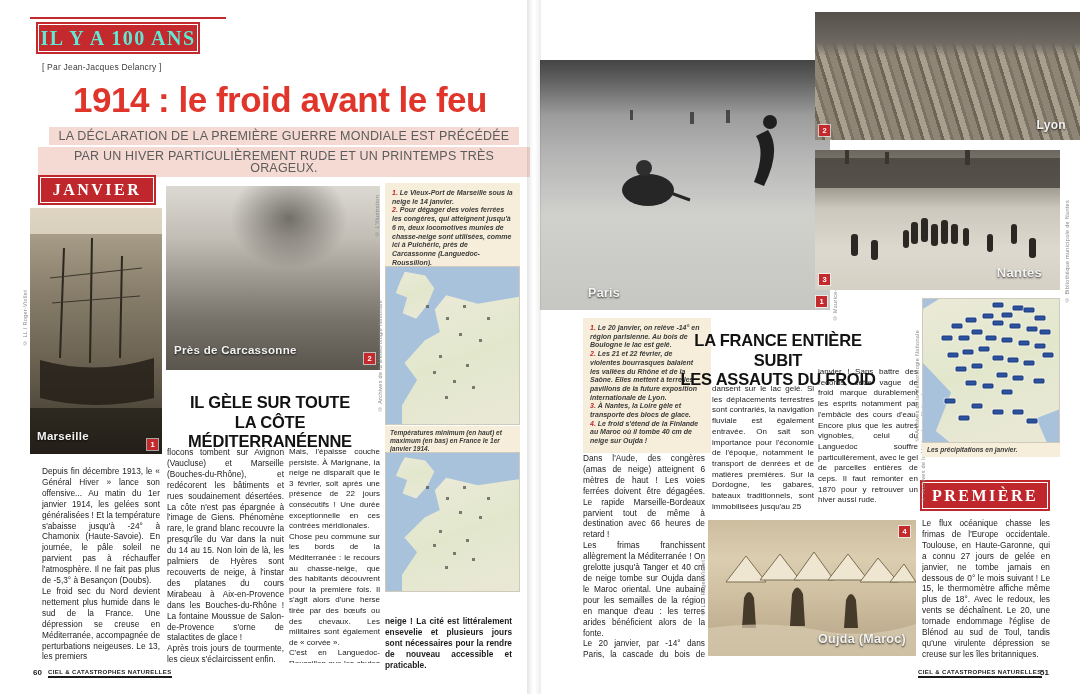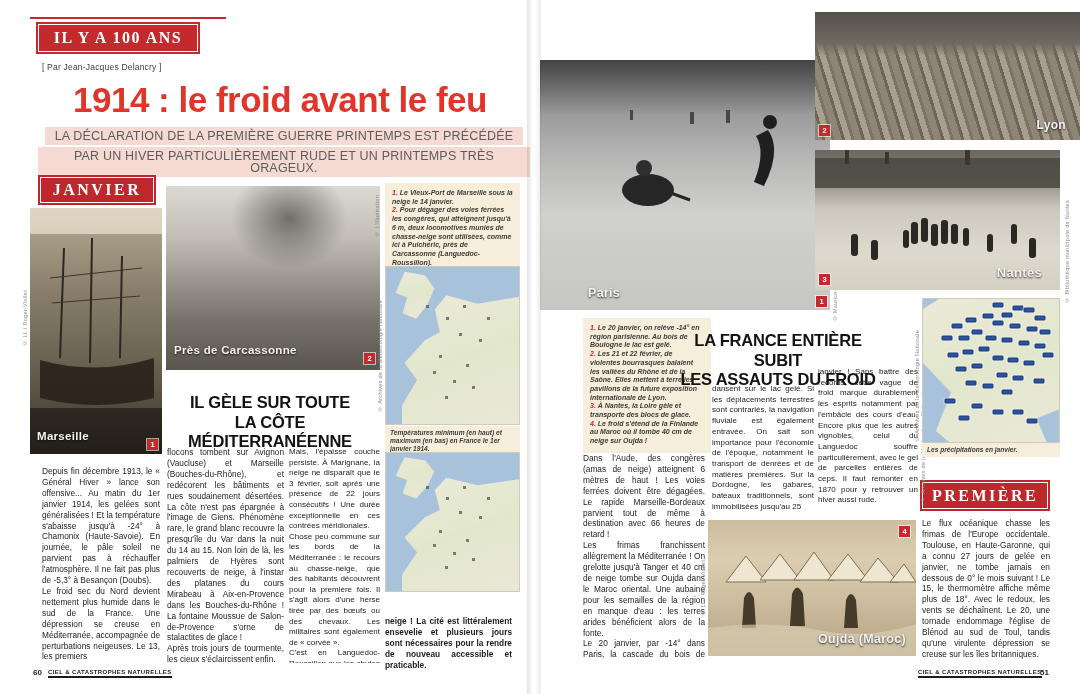--- a/index.html
+++ b/index.html
@@ -10,21 +10,21 @@
 
   
   .gutter { left:527px; top:0; width:14px; height:694px;
     background:linear-gradient(90deg, rgba(0,0,0,.10), rgba(0,0,0,0) 45%, rgba(0,0,0,0) 55%, rgba(0,0,0,.08)); }
 
   
   .kicker-rule { left:30px; top:17px; width:196px; height:2px; background:#c4292e; }
   .kicker-box { left:38px; top:24px; width:160px; height:28px; background:#c4292e;
     border:1px solid #fff; box-shadow:0 0 0 2px #c4292e;
     display:flex; align-items:center; justify-content:center; }
-  .kicker-box span { font-family:"Liberation Serif", serif; color:#ffffff; font-size:16px;
+  .kicker-box span { font-family:"Liberation Serif", serif; color:#5eead4; font-size:20px;
     font-weight:bold; letter-spacing:1.5px; }
   .byline { left:42px; top:62px; font-size:8.5px; color:#3c3c3c; letter-spacing:.2px; }
   .title { left:30px; top:80px; width:500px; text-align:center; color:#e0352a;
     font-size:35px; font-weight:bold; letter-spacing:-.5px; }
   .subtitle { left:38px; top:126px; width:492px; text-align:center; line-height:1; }
   .subtitle span { display:inline-block; background:#f5dad3; color:#5c5c5c;
     font-size:12.5px; padding:3px 10px 2px; margin:1px 0; letter-spacing:.2px; }
 
   
   .month-box { background:#c0272d; border:1px solid #fff; box-shadow:0 0 0 2px #c0272d;
@@ -122,21 +122,21 @@
 
 <div class="spread">
 
   <div class="abs kicker-rule"></div>
   <div class="abs kicker-box">
     <span>IL Y A 100 ANS</span>
   </div>
   <div class="abs byline">[ Par Jean-Jacques Delancry ]</div>
   <div class="abs title">1914 : le froid avant le feu</div>
   <div class="abs subtitle">
-    <span>LA DÉCLARATION DE LA PREMIÈRE GUERRE PRINTEMPS EST PRÉCÉDÉE</span><br>
+    <span>LA DÉCLARATION DE LA PREMIÈRE GUERRE MONDIALE EST PRÉCÉDÉE</span><br>
     <span>PAR UN HIVER PARTICULIÈREMENT RUDE ET UN PRINTEMPS TRÈS ORAGEUX.</span>
   </div>
 
   <div class="abs month-box janvier">
     <span>JANVIER</span>
   </div>
   <div class="abs month-box fevrier">
     <span>PREMIÈRE</span>
   </div>
 

